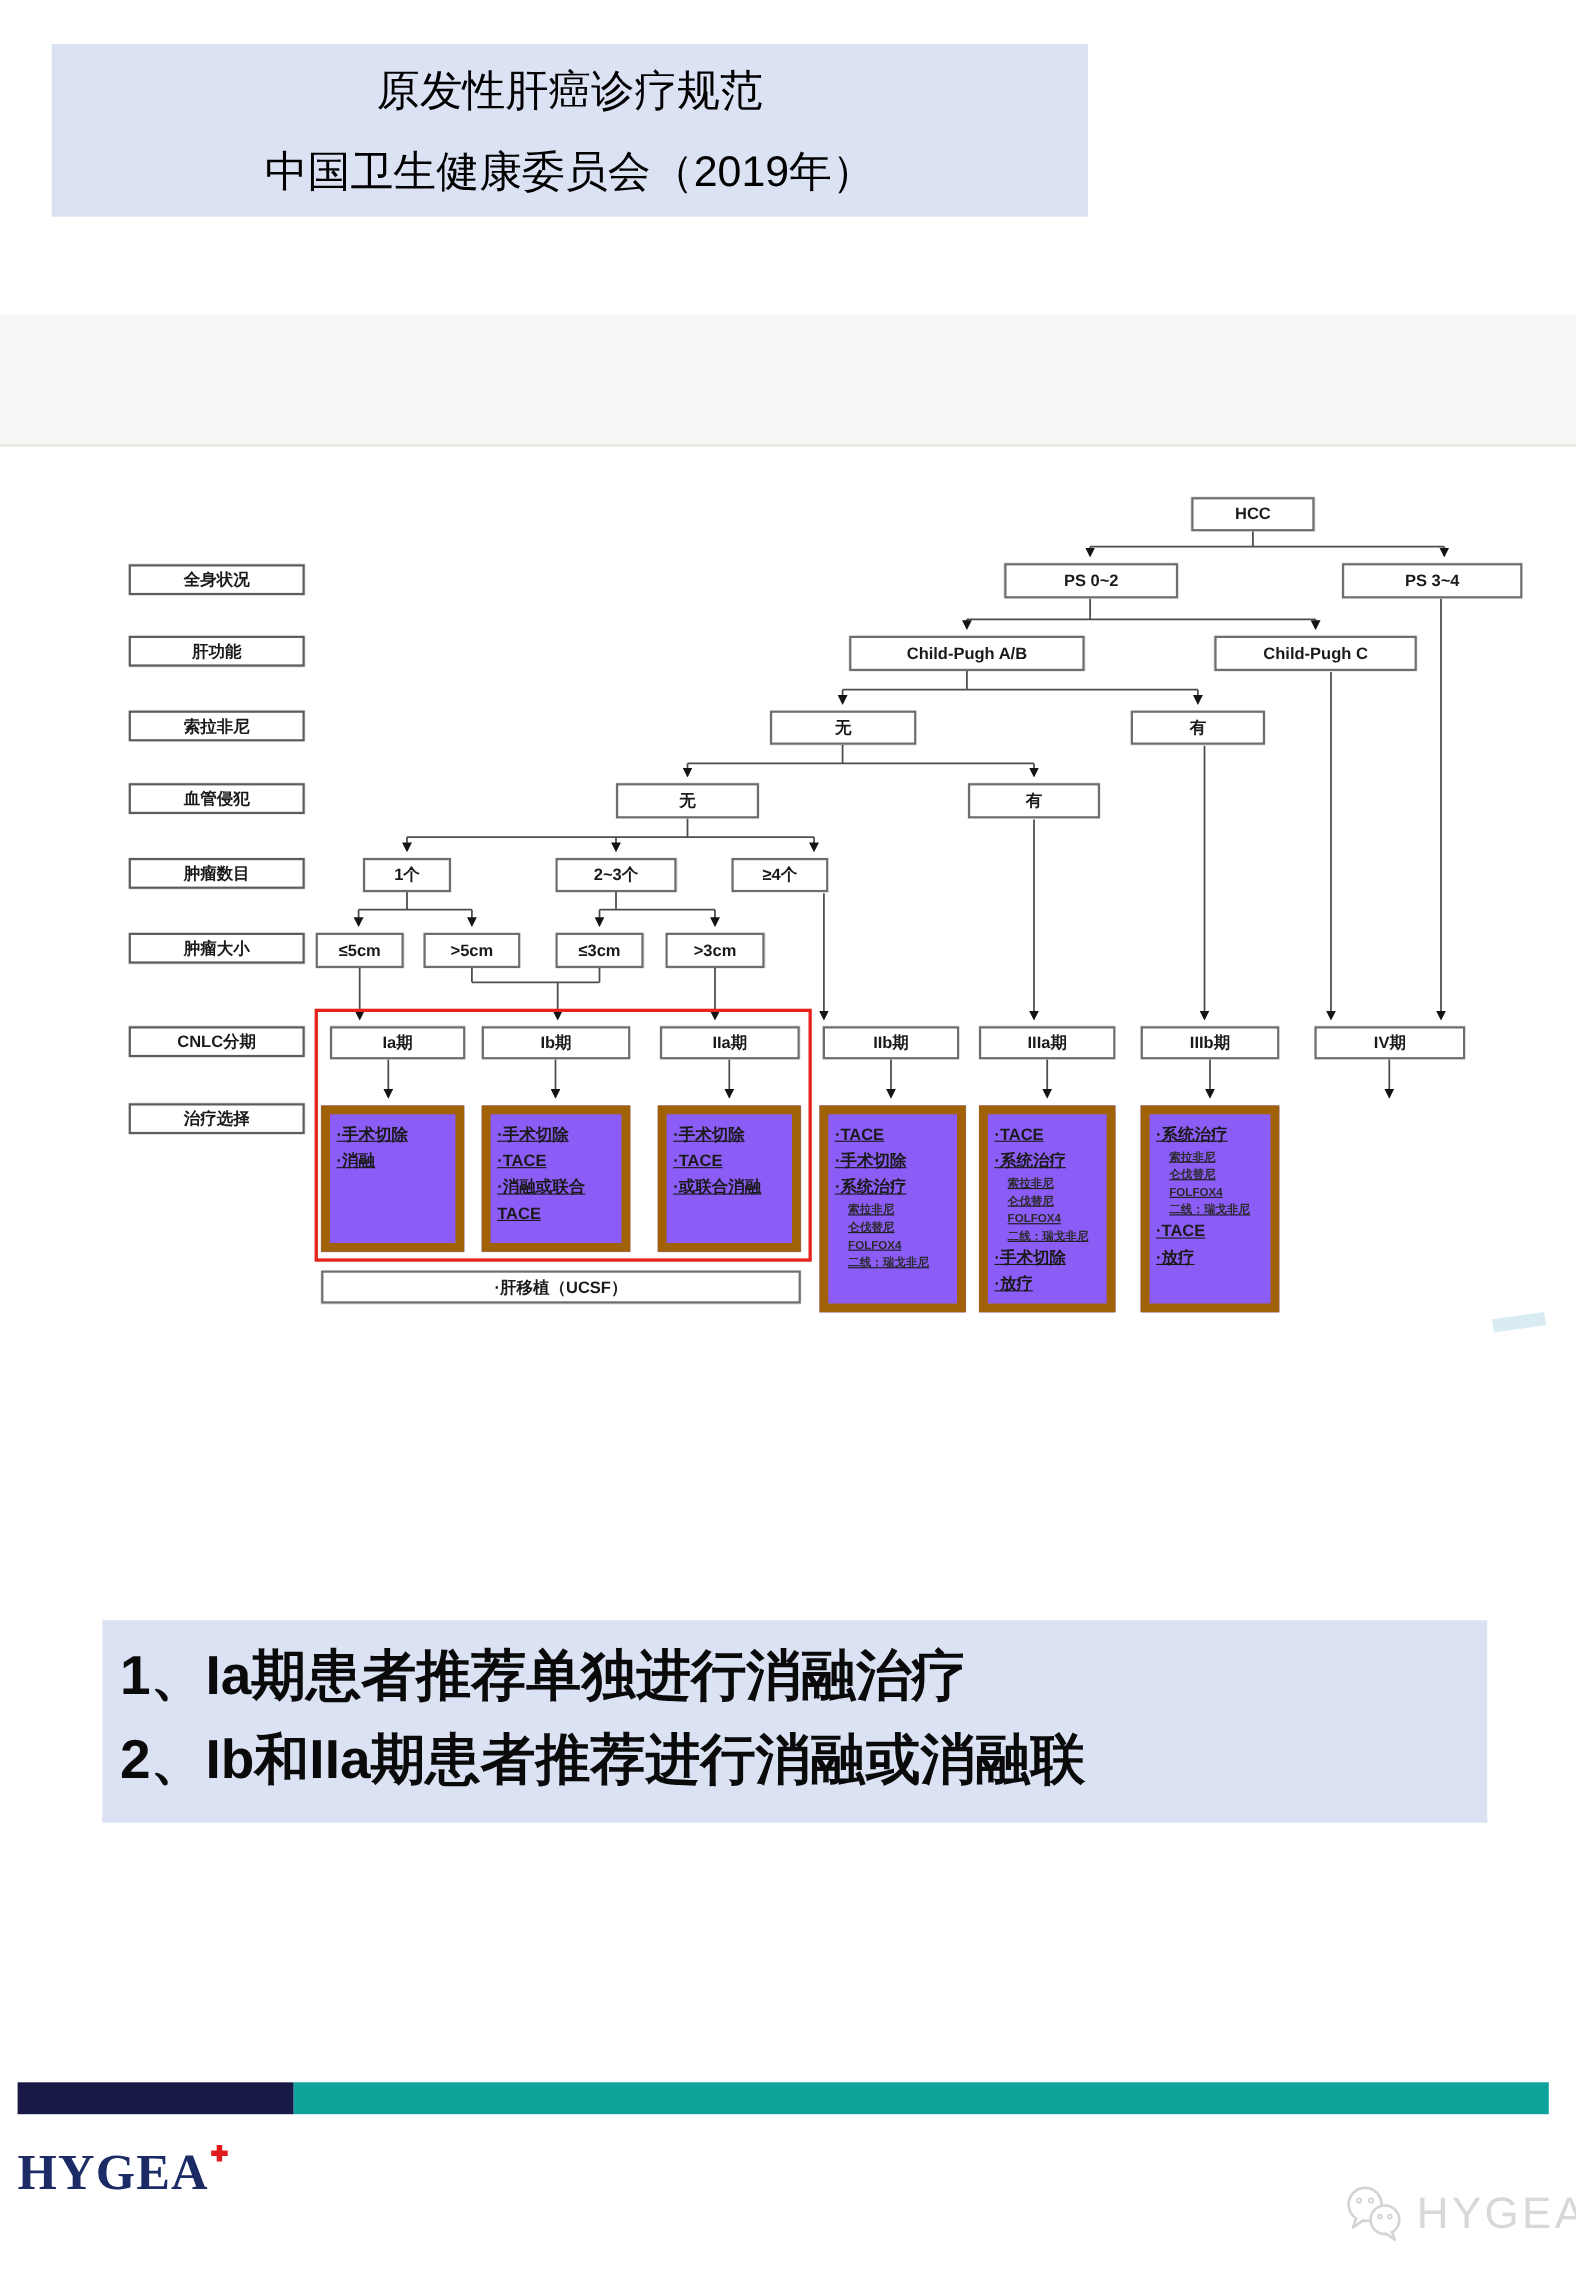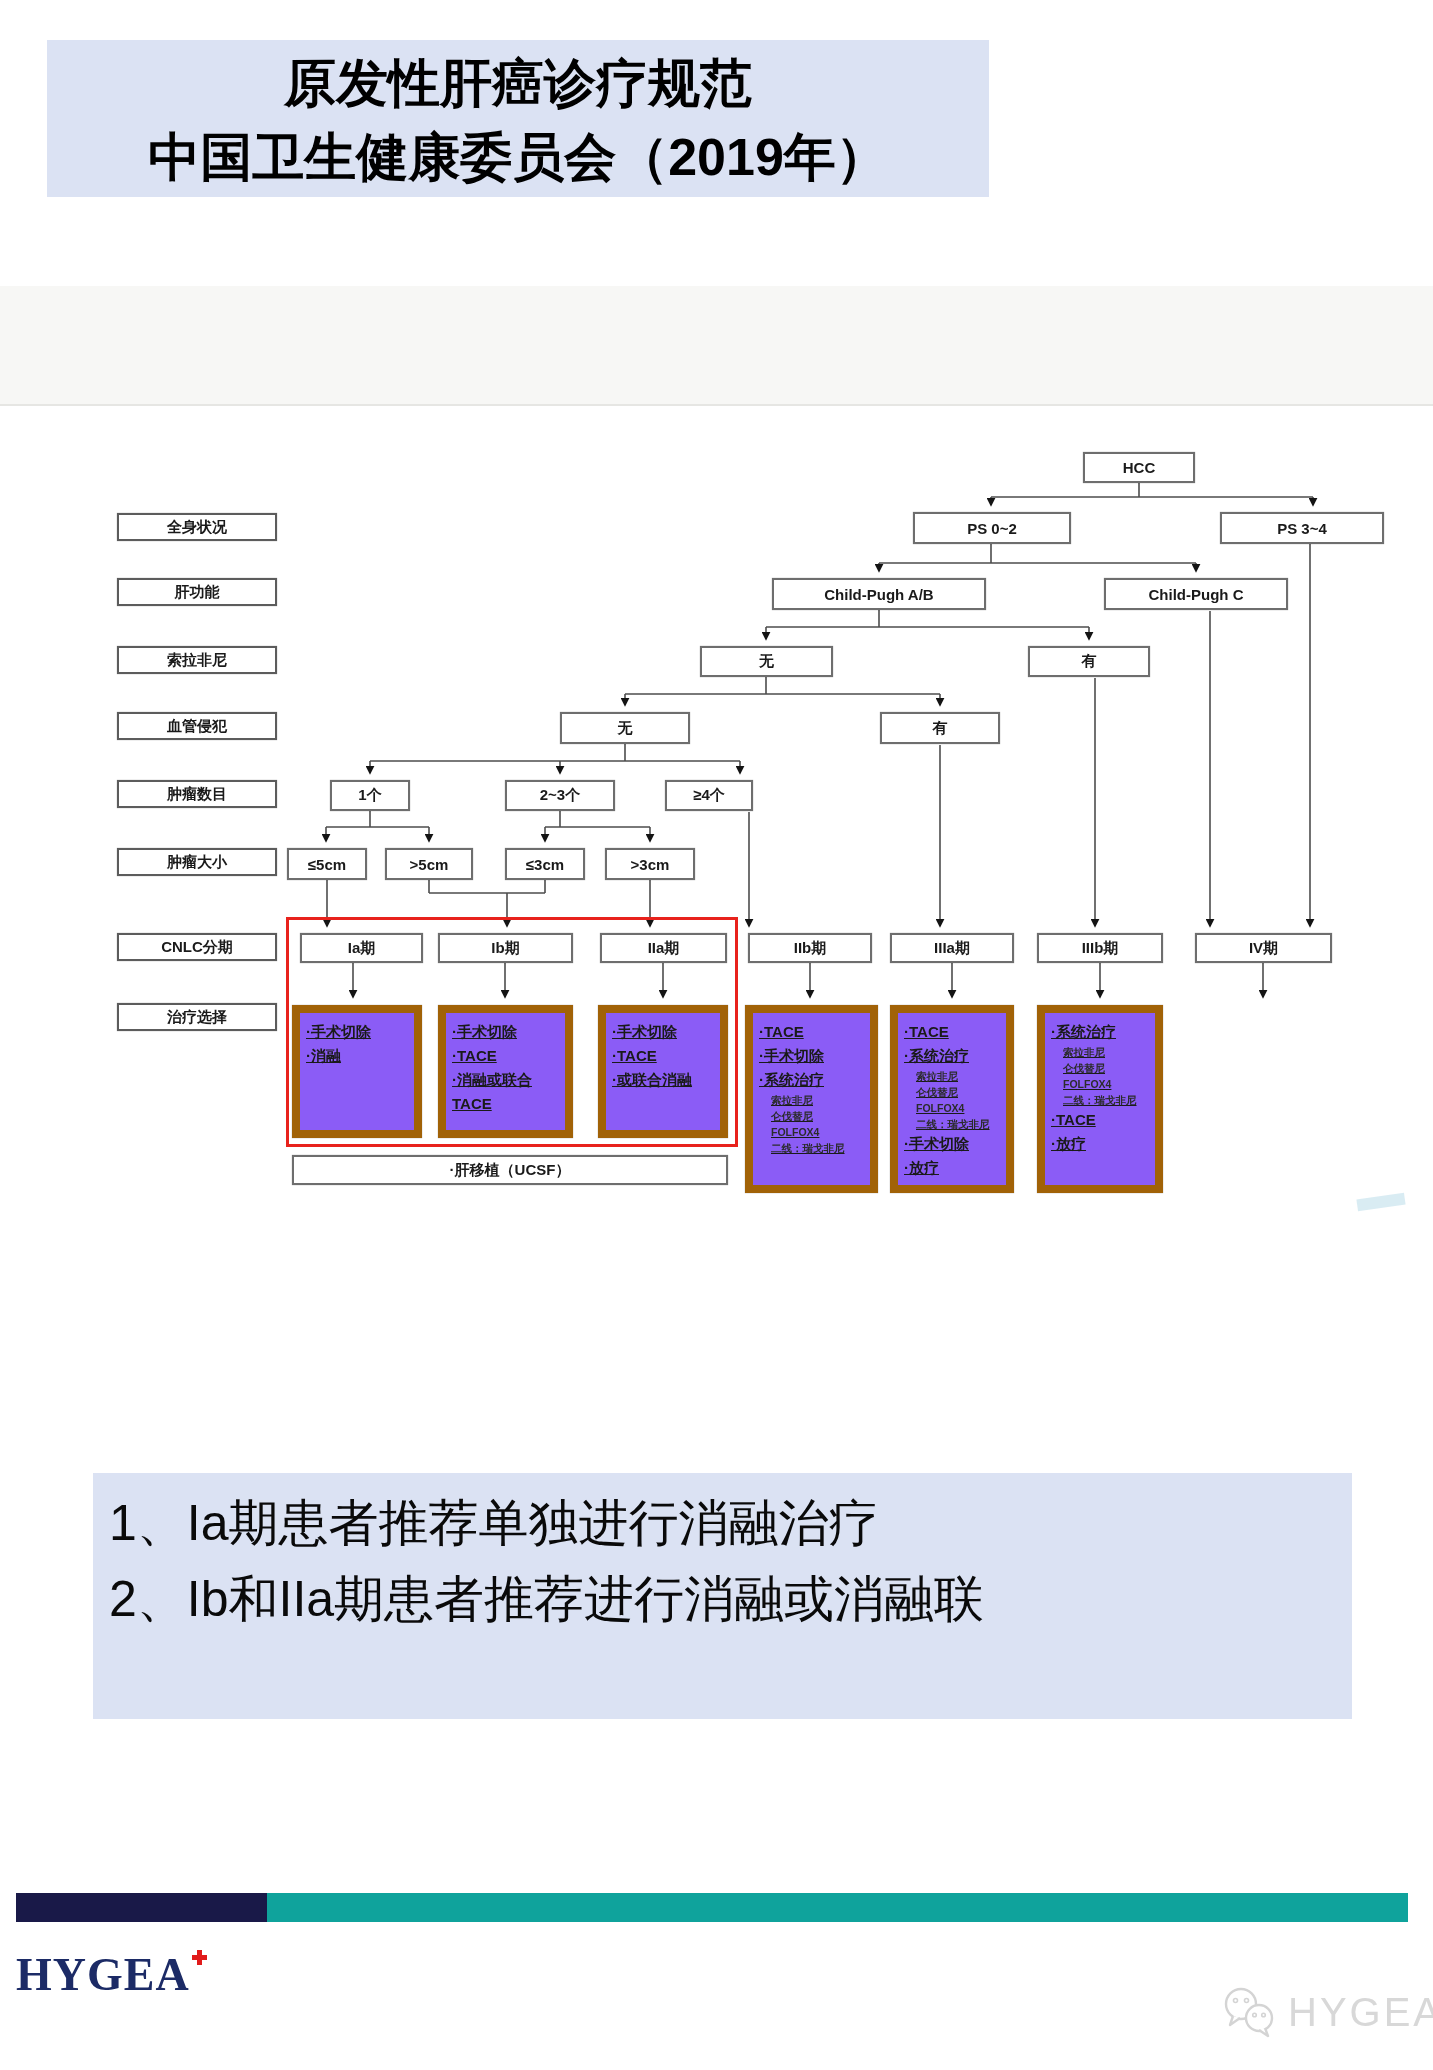--- a/index.html
+++ b/index.html
@@ -1,23 +1,23 @@
 <!DOCTYPE html>
 <html><head>
 <meta charset="utf-8">
 <style>
   html,body{margin:0;padding:0;background:#fff;}
   .page{position:relative;width:1433px;height:2070px;background:#ffffff;overflow:hidden;
         font-family:"Liberation Sans","DejaVu Sans",sans-serif;color:#111;}
   
   .panel{position:absolute;background:#dbe2f3;}
   .title-block{left:47px;top:40px;width:942px;height:157px;text-align:center;
-               font-size:52px;line-height:74px;padding-top:6px;box-sizing:border-box;font-weight:700;color:#000;}
-  .notes-block{left:93px;top:1473px;width:1259px;height:246px;font-size:50px;line-height:76px;
-               padding:12px 0 0 16px;box-sizing:border-box;color:#0a0a0a;font-weight:400;}
+               font-size:39px;line-height:74px;padding-top:6px;box-sizing:border-box;font-weight:400;color:#000;}
+  .notes-block{left:93px;top:1473px;width:1259px;height:184px;font-size:50px;line-height:76px;
+               padding:12px 0 0 16px;box-sizing:border-box;color:#0a0a0a;font-weight:700;}
   
   .scan-band{position:absolute;left:0;top:286px;width:1433px;height:118px;background:#f7f7f5;
              border-bottom:2px solid #e6e6e3;}
   
   .fnode,.rowlab,.stage{position:absolute;box-sizing:border-box;background:#fff;border:2px solid #6e6e6e;
          display:flex;align-items:center;justify-content:center;font-weight:bold;font-size:15px;
          color:#1a1a1a;box-shadow:0 0 1px rgba(0,0,0,.4);white-space:nowrap;}
   .rowlab{border-color:#5c5c5c;}
   .tbox{position:absolute;box-sizing:border-box;background:#8b5cf6;border:8px solid #a16207;
         box-shadow:0 0 1px rgba(0,0,0,.4);padding:7px 8px 0 6px;font-weight:bold;color:#1a1a1a;text-decoration:underline;}

